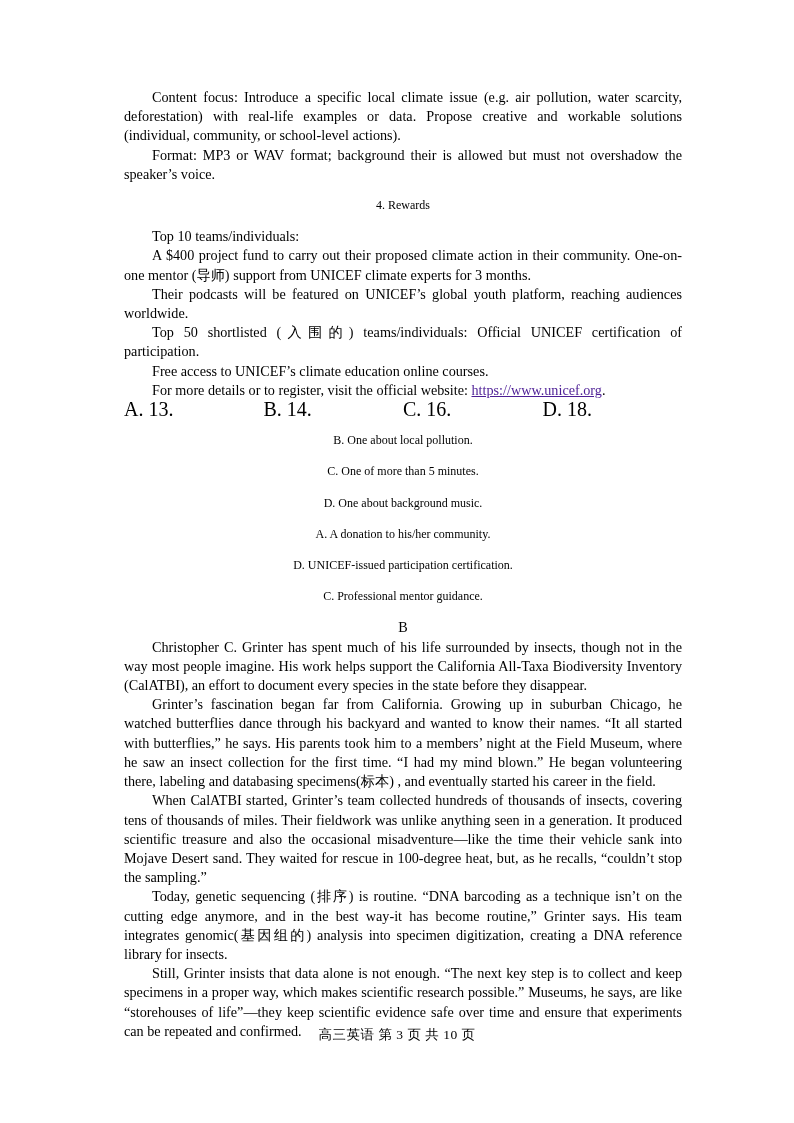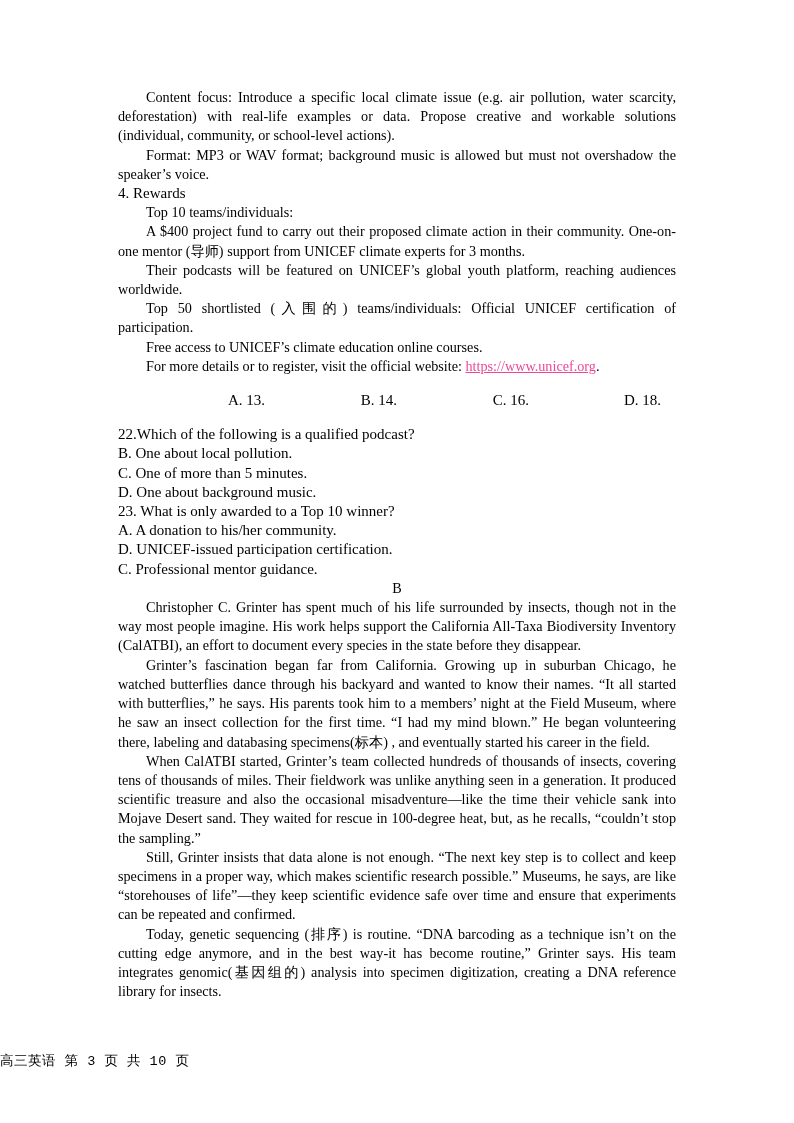--- a/index.html
+++ b/index.html
@@ -18,90 +18,89 @@
   .page {
     position: absolute;
     left: 0;
     top: 0;
     width: 794px;
     height: 1123px;
     background: #ffffff;
   }
   .content {
     position: absolute;
-    left: 118px;
+    left: 124px;
     top: 88px;
     width: 558px;
   }
   .para {
     margin: 0;
     font-size: 14.2px;
     line-height: 19.2px;
     text-align: justify;
     text-justify: inter-word;
     -webkit-hyphens: none;
     hyphens: none;
   }
   .indent {
     text-indent: 28px;
   }
   .lastline-left {
     text-align-last: left;
   }
   .qline {
-    margin: 0;
-    font-size: 15px;
+    margin: 12px;
+    font-size: 12px;
     line-height: 19.2px;
-    text-align: left;
+    text-align: center;
     text-indent: 0;
   }
   .opts {
-    margin: 15px;
-    font-size: 15px;
+    margin: 0;
+    font-size: 20px;
     line-height: 19.2px;
     display: flex;
     text-indent: 0;
-    text-align: right;
   }
   .opts span {
     display: block;
     width: 25%;
   }
   .center {
     margin: 0;
     font-size: 14.2px;
     line-height: 19.2px;
     text-align: center;
     text-indent: 0;
   }
   a.link {
-    color: #ec4899;
+    color: #4c1d95;
     text-decoration: underline;
   }
   .footer {
     position: absolute;
     left: 0;
-    top: 1052px;
+    top: 1026px;
     width: 794px;
-    text-align: left;
+    text-align: center;
     font-size: 13.5px;
-    font-family: Liberation Mono, monospace;
+    font-family: Liberation Serif, serif;
     letter-spacing: 0.5px;
   }
 </style>
 </head>
 <body>
 
 <div class="page">
 
   <div class="content">
 
     <p class="para indent lastline-left">Content focus: Introduce a specific local climate issue (e.g. air pollution, water scarcity, deforestation) with real-life examples or data. Propose creative and workable solutions (individual, community, or school-level actions).</p>
 
-    <p class="para indent lastline-left">Format: MP3 or WAV format; background music is allowed but must not overshadow the speaker’s voice.</p>
+    <p class="para indent lastline-left">Format: MP3 or WAV format; background their is allowed but must not overshadow the speaker’s voice.</p>
 
     <p class="qline">4. Rewards</p>
 
     <p class="para indent lastline-left">Top 10 teams/individuals:</p>
 
     <p class="para indent lastline-left">A $400 project fund to carry out their proposed climate action in their community. One-on-one mentor (导师) support from UNICEF climate experts for 3 months.</p>
 
     <p class="para indent lastline-left">Their podcasts will be featured on UNICEF’s global youth platform, reaching audiences worldwide.</p>
 
     <p class="para indent lastline-left">Top 50 shortlisted (入围的) teams/individuals: Official UNICEF certification of participation.</p>
@@ -110,35 +109,33 @@
 
     <p class="para indent lastline-left"><span>For more details or to register, visit the official website: </span><a class="link" href="#">https://www.unicef.org</a><span>.</span></p>
 
     <div class="opts">
       <span>A. 13.</span>
       <span>B. 14.</span>
       <span>C. 16.</span>
       <span>D. 18.</span>
     </div>
 
-    <p class="qline">22.Which of the following is a qualified podcast?</p>
     <p class="qline">B. One about local pollution.</p>
     <p class="qline">C. One of more than 5 minutes.</p>
     <p class="qline">D. One about background music.</p>
 
-    <p class="qline">23. What is only awarded to a Top 10 winner?</p>
     <p class="qline">A. A donation to his/her community.</p>
     <p class="qline">D. UNICEF-issued participation certification.</p>
     <p class="qline">C. Professional mentor guidance.</p>
 
     <p class="center">B</p>
 
     <p class="para indent lastline-left">Christopher C. Grinter has spent much of his life surrounded by insects, though not in the way most people imagine. His work helps support the California All-Taxa Biodiversity Inventory (CalATBI), an effort to document every species in the state before they disappear.</p>
     <p class="para indent lastline-left">Grinter’s fascination began far from California. Growing up in suburban Chicago, he watched butterflies dance through his backyard and wanted to know their names. “It all started with butterflies,” he says. His parents took him to a members’ night at the Field Museum, where he saw an insect collection for the first time. “I had my mind blown.” He began volunteering there, labeling and databasing specimens(标本) , and eventually started his career in the field.</p>
     <p class="para indent lastline-left">When CalATBI started, Grinter’s team collected hundreds of thousands of insects, covering tens of thousands of miles. Their fieldwork was unlike anything seen in a generation. It produced scientific treasure and also the occasional misadventure—like the time their vehicle sank into Mojave Desert sand. They waited for rescue in 100-degree heat, but, as he recalls, “couldn’t stop the sampling.”</p>
+    <p class="para indent lastline-left">Today, genetic sequencing (排序) is routine. “DNA barcoding as a technique isn’t on the cutting edge anymore, and in the best way-it has become routine,” Grinter says. His team integrates genomic(基因组的) analysis into specimen digitization, creating a DNA reference library for insects.</p>
     <p class="para indent lastline-left">Still, Grinter insists that data alone is not enough. “The next key step is to collect and keep specimens in a proper way, which makes scientific research possible.” Museums, he says, are like “storehouses of life”—they keep scientific evidence safe over time and ensure that experiments can be repeated and confirmed.</p>
-    <p class="para indent lastline-left">Today, genetic sequencing (排序) is routine. “DNA barcoding as a technique isn’t on the cutting edge anymore, and in the best way-it has become routine,” Grinter says. His team integrates genomic(基因组的) analysis into specimen digitization, creating a DNA reference library for insects.</p>
 
   </div>
 
   <div class="footer">高三英语   第 3 页   共 10 页</div>
 
 </div>
 
 </body></html>

